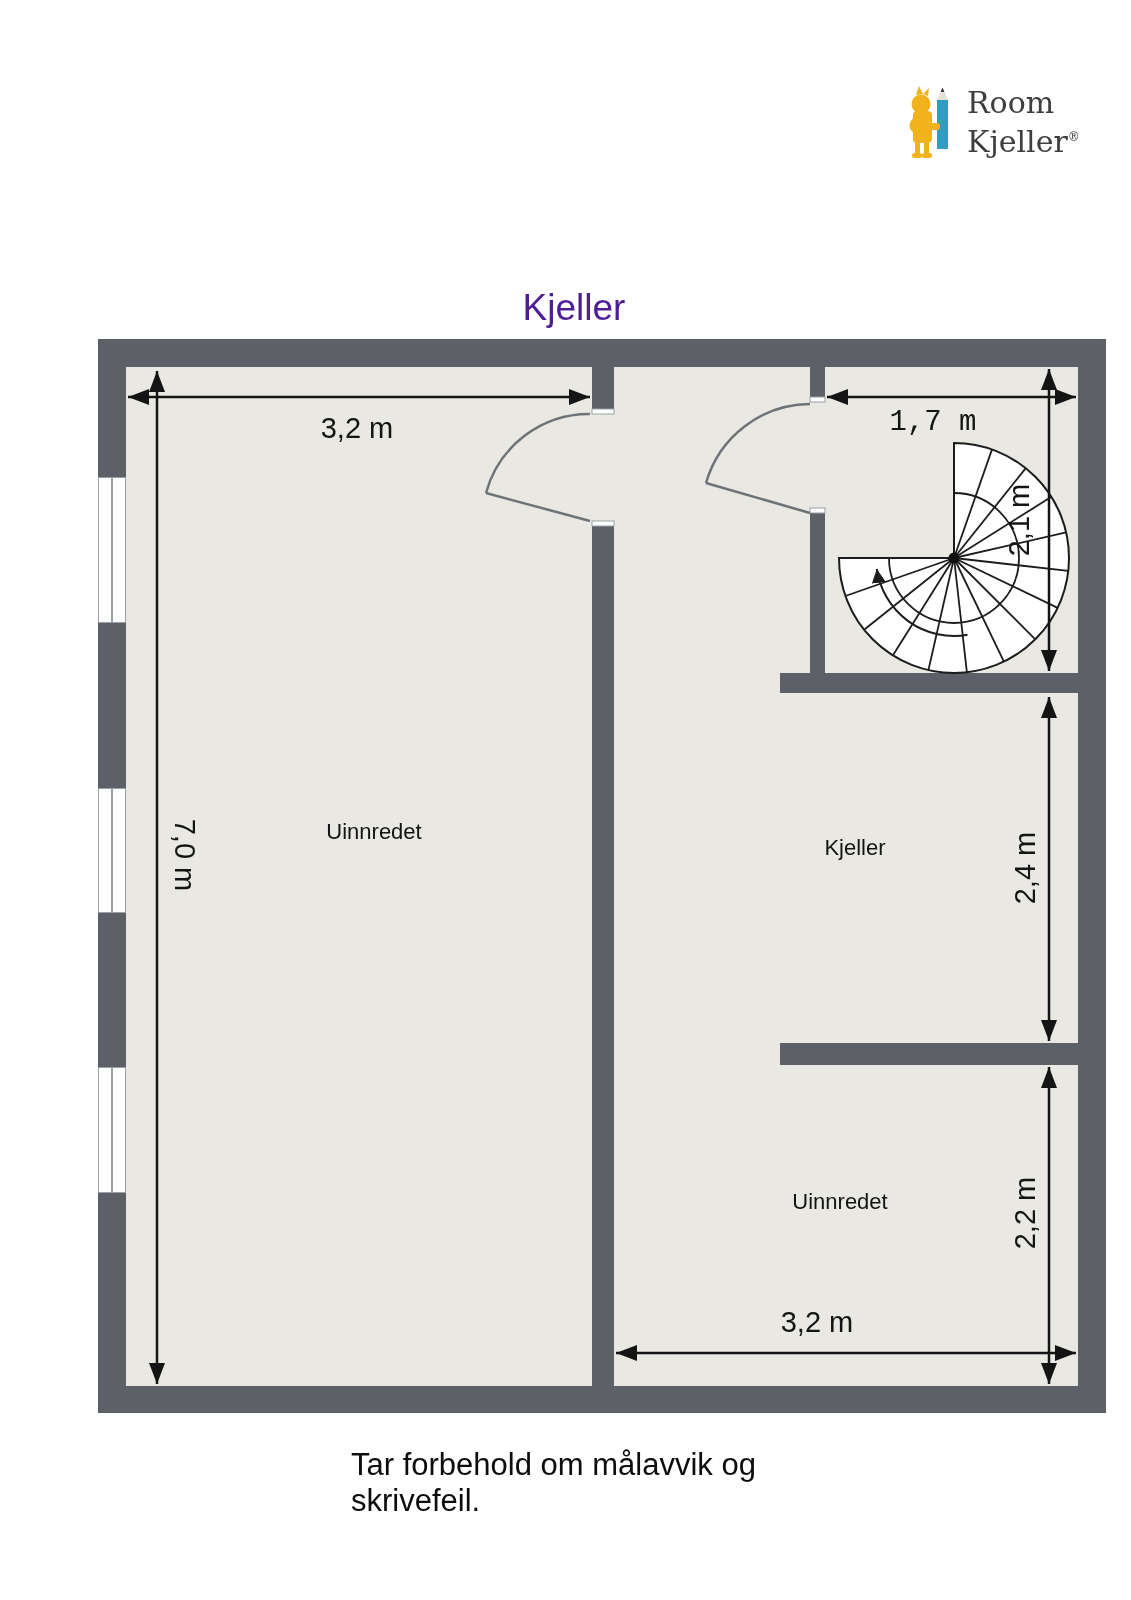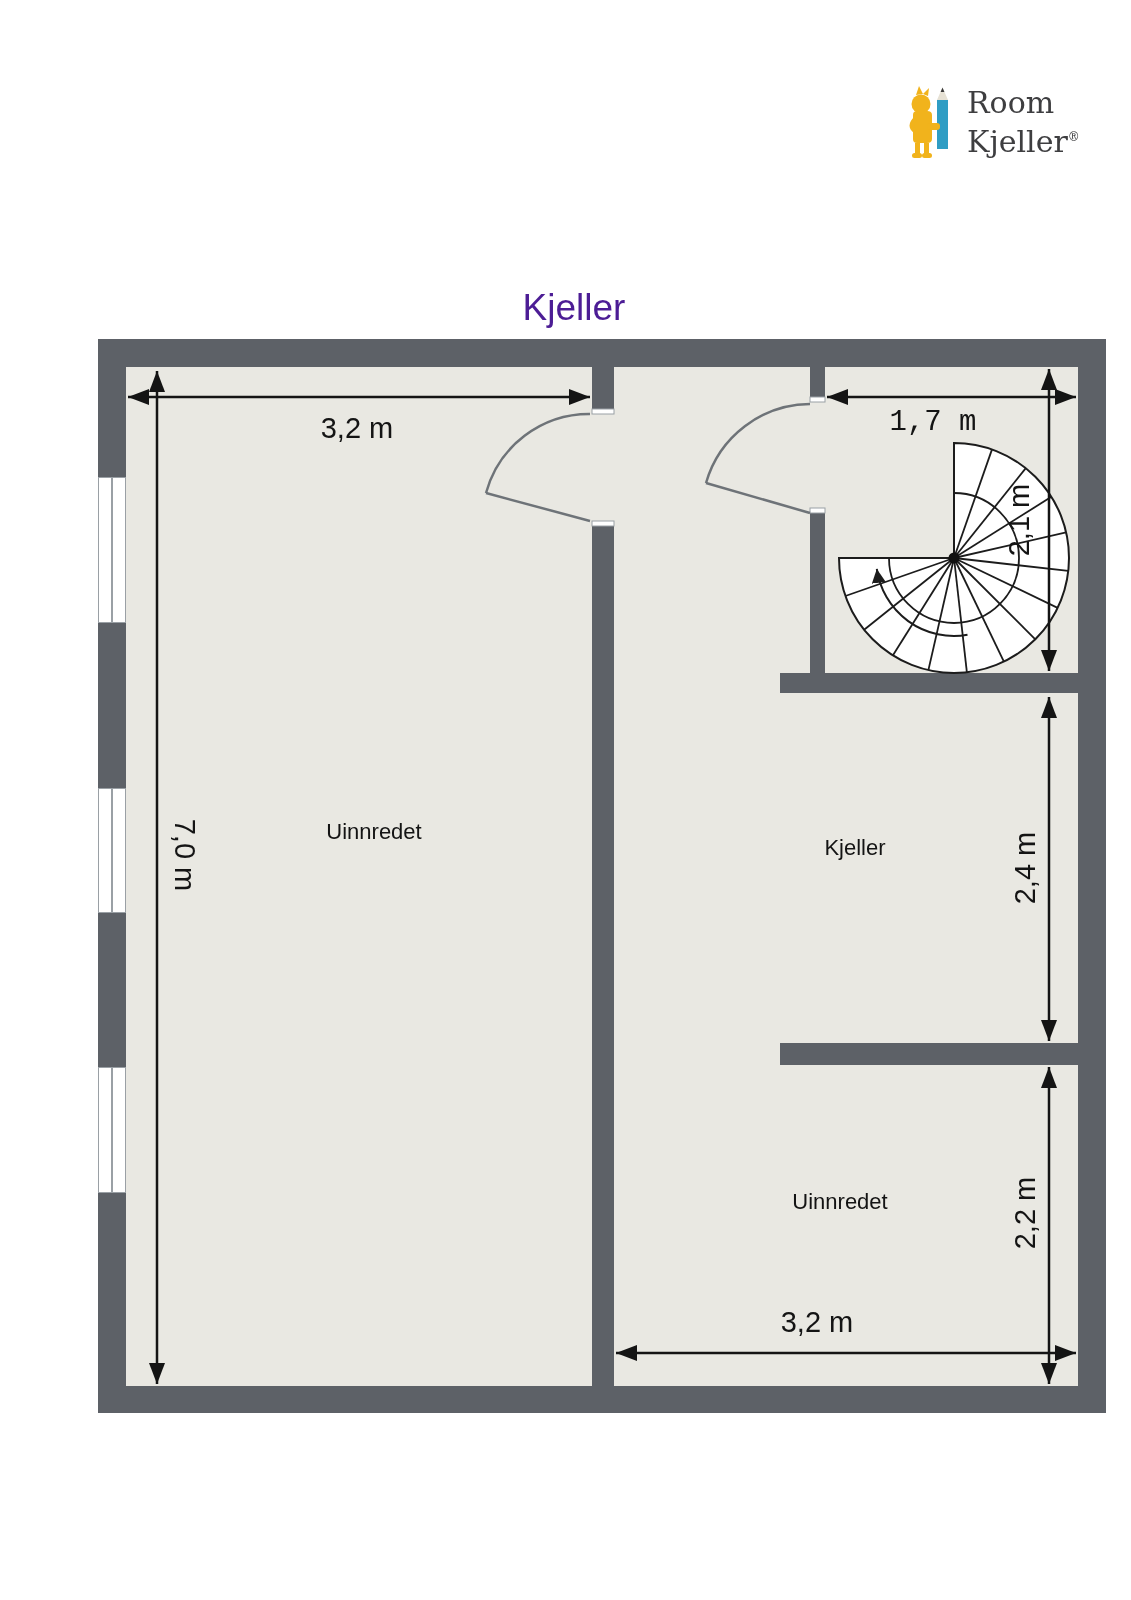--- a/index.html
+++ b/index.html
@@ -152,13 +152,14 @@
     <div class="lbl rotm90" style="left:982px;top:520px;">2,1 m</div>
     <div class="lbl rotm90" style="left:988px;top:868px;">2,4 m</div>
     <div class="lbl rotm90" style="left:988px;top:1213px;">2,2 m</div>
     <div class="lbl" style="left:780px;top:1322px;">3,2 m</div>
 
     <div class="lbl room-lbl" style="left:337px;top:832px;">Uinnredet</div>
     <div class="lbl room-lbl" style="left:818px;top:848px;">Kjeller</div>
     <div class="lbl room-lbl" style="left:803px;top:1202px;">Uinnredet</div>
   </div>
 
+  <div id="footer">Tar forbehold om målavvik og skrivefeil.</div>
 </div>
 
 </body></html>

